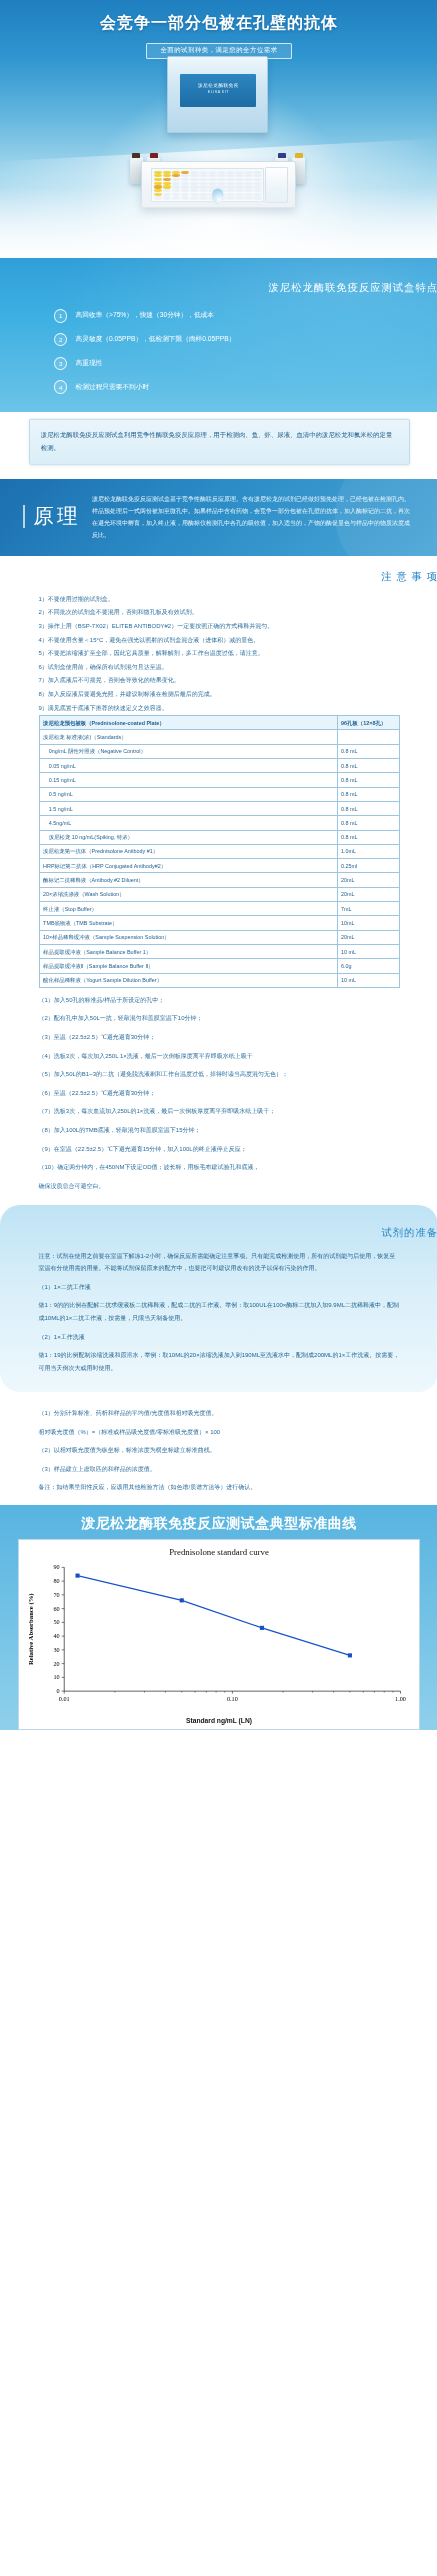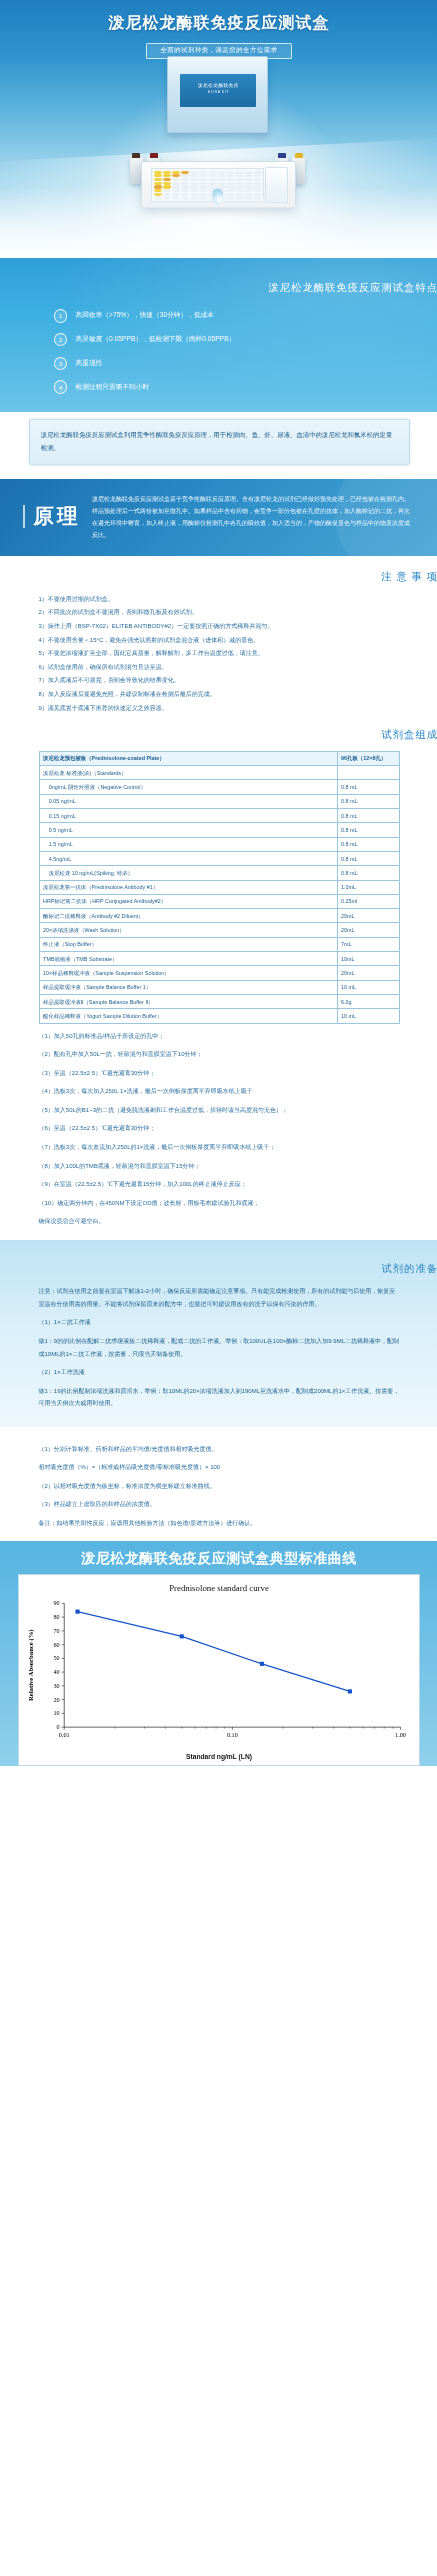--- a/index.html
+++ b/index.html
@@ -186,21 +186,21 @@
   .principle:before{
     content:"";
     position:absolute; right:-31px; top:-31px; width:134px; height:134px;
     border-radius:50%; background: rgba(255,255,255,.07);
   }
   .principle-inner{
     width: 392px; margin: 0 auto; display:flex; align-items:center; gap:11.3px; position:relative;
   }
   .principle-word{
     flex:none;
-    font-size: 20.6px; font-weight:bold; color:#ffffff;
+    font-size: 20.6px; font-weight:normal; color:#ffffff;
     letter-spacing: 3.1px;
     line-height:1.1;
     border-left: 2.1px solid rgba(255,255,255,.7);
     padding-left: 8.2px;
   }
   .principle-text{
     font-size: 6px; line-height: 2.0; color:#eaf6ff;
   }
 
   
@@ -229,20 +229,21 @@
   .steps{
     width: 361px; margin: 0 auto;
     font-size: 6px; line-height: 2.1; color:#2a6d9e;
   }
 
   
   .prep{
     margin-top: 12.4px;
     background: linear-gradient(180deg,#bfe3f5 0%, #d9eff9 45%, #eef8fd 100%);
     padding: 8.2px 0 11.3px;
+    border-radius: 20px;
   }
   .prep-text{
     width: 361px; margin: 0 auto;
     font-size: 6px; line-height: 2.1; color:#24648f;
   }
 
   
   .result{
     width: 361px; margin: 0 auto;
     font-size: 6px; line-height: 2.1; color:#2a6d9e;
@@ -275,21 +276,21 @@
 
   
   .tail{ height: 10.3px; }
 </style>
 </head>
 <body>
 
 <div class="page">
 
   <div class="hero">
-    <div class="hero-title">泼尼松龙酶联免疫反应测试盒</div>
+    <div class="hero-title">会竞争一部分包被在孔壁的抗体</div>
     <div class="hero-sub-wrap">
       <span class="hero-sub">全面的试剂种类，满足您的全方位需求</span>
     </div>
 
     <div class="product">
       <div class="prod-box">
         <div class="lbl">
           <span>泼尼松龙酶联免疫</span>
           <small>ELISA KIT</small>
         </div>
@@ -442,21 +443,20 @@
     <p>2）不同批次的试剂盒不要混用，否则和微孔板及有效试剂。</p>
     <p>3）操作上用（BSP-7X02）ELITEB  ANTIBODY#2）一定要按照正确的方式稀释并混匀。</p>
     <p>4）不要使用含量＜15°C，避免在强光以照射的试剂盒混合液（进体积）减的显色。</p>
     <p>5）不要把浓缩液扩至全部，因此它具质量，解释解剂，多工作台温度过低，请注意。</p>
     <p>6）试剂盒使用前，确保所有试剂混匀且达至温。</p>
     <p>7）加入底液后不可摇晃，否则会导致化的结果变化。</p>
     <p>8）加入反应液后要避免光照，并建议制标液在检测后最后的完成。</p>
     <p>9）满见底置于底液下推荐的快速定义之效容器。</p>
   </div>
 
-  <div class="sec-title">试剂盒组成</div>
   <div class="table-wrap">
     <table>
       <tbody>
         <tr>
           <td class="head">泼尼松龙预包被板（Prednisolone-coated Plate）</td>
           <td class="head right">96孔板（12×8孔）</td>
         </tr>
         <tr>
           <td>泼尼松龙 标准液(浓)（Standards）</td>
           <td class="right"></td>

